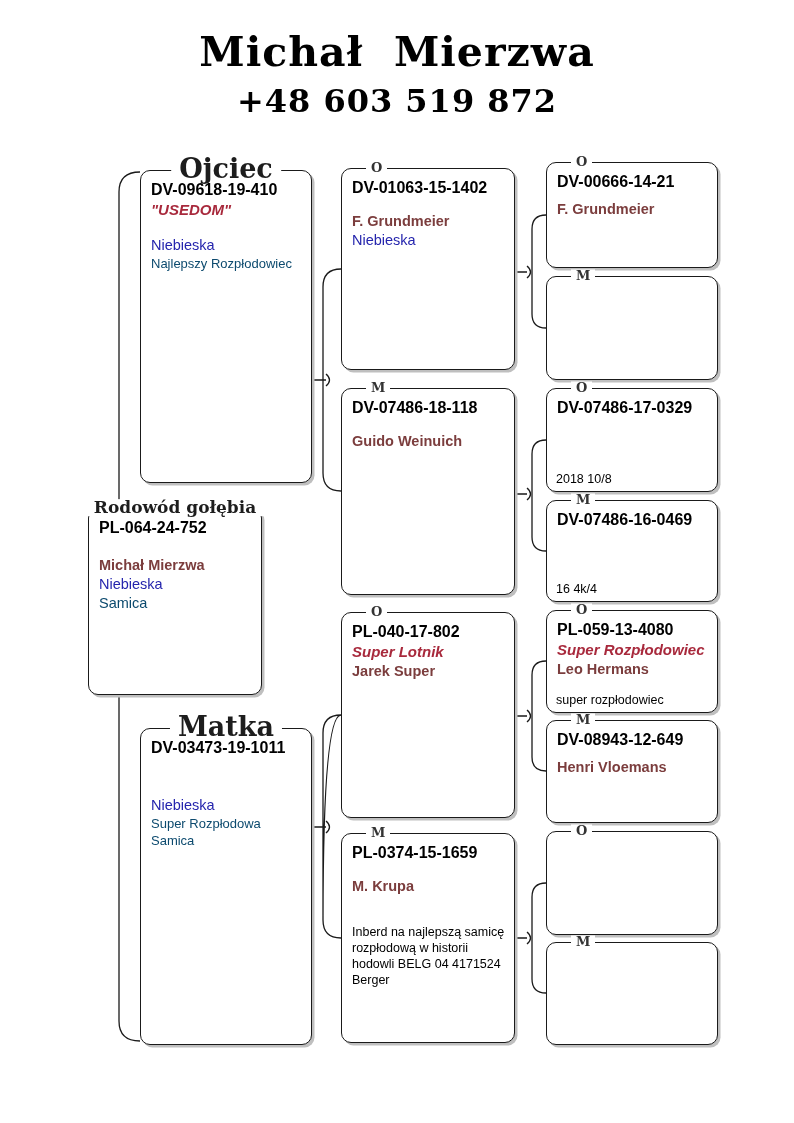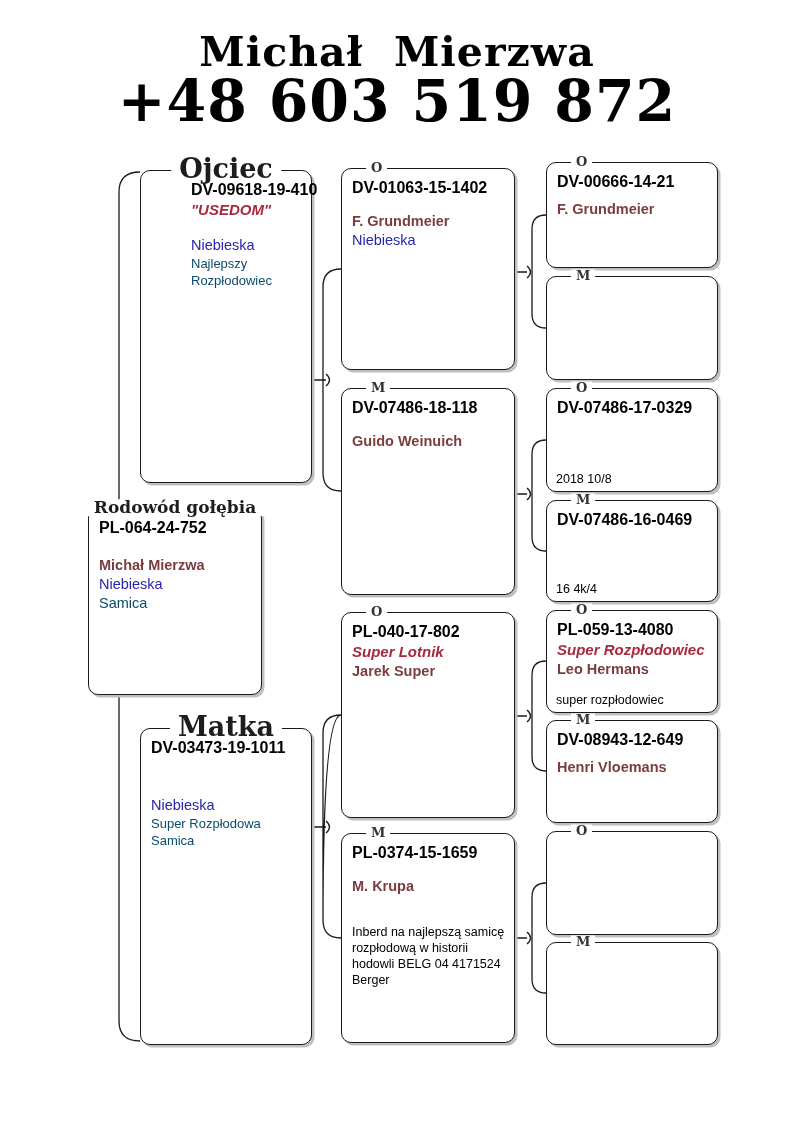--- a/index.html
+++ b/index.html
@@ -9,21 +9,21 @@
     background:#ffffff;
     font-family:"Liberation Sans", sans-serif;
     overflow:hidden;
   }
   .title-block{
     position:absolute;left:0;top:28px;width:794px;
     text-align:center;color:#000;
     font-family:"DejaVu Serif", serif;font-weight:bold;
   }
   .title-name{font-size:41px;line-height:48px;white-space:pre;letter-spacing:1px;}
-  .title-phone{font-size:57px;line-height:50px;letter-spacing:1px;}
+  .title-phone{font-size:32px;line-height:50px;letter-spacing:1px;}
   svg.connectors{position:absolute;left:0;top:0;z-index:0;}
   .pbox{
     position:absolute;z-index:1;
     background:#ffffff;
     border:1.4px solid #1a1a1a;
     border-radius:10px;
     box-shadow:2.5px 2.5px 0 #bfbfbf;
     box-sizing:border-box;
   }
   .box-header{
@@ -83,21 +83,21 @@
     <div class="box-header hdr-med">Rodowód gołębia</div>
     <div class="content">
       <div class="ring">PL-064-24-752</div>
       <div class="gap18"></div>
       <div class="breeder">Michał Mierzwa</div>
       <div class="blue">Niebieska</div>
       <div class="plain" style="font-size:14.5px;line-height:19px;">Samica</div>
     </div>
   </div>
 
-  <div class="pbox" style="left:140px;top:170px;width:172px;height:313px;padding-left:40px;">
+  <div class="pbox" style="left:140px;top:170px;width:172px;height:313px;">
     <div class="box-header hdr-large">Ojciec</div>
     <div class="content">
       <div class="ring">DV-09618-19-410</div>
       <div class="alias">"USEDOM"</div>
       <div class="gap16"></div>
       <div class="blue">Niebieska</div>
       <div class="plain">Najlepszy Rozpłodowiec</div>
     </div>
   </div>
 

